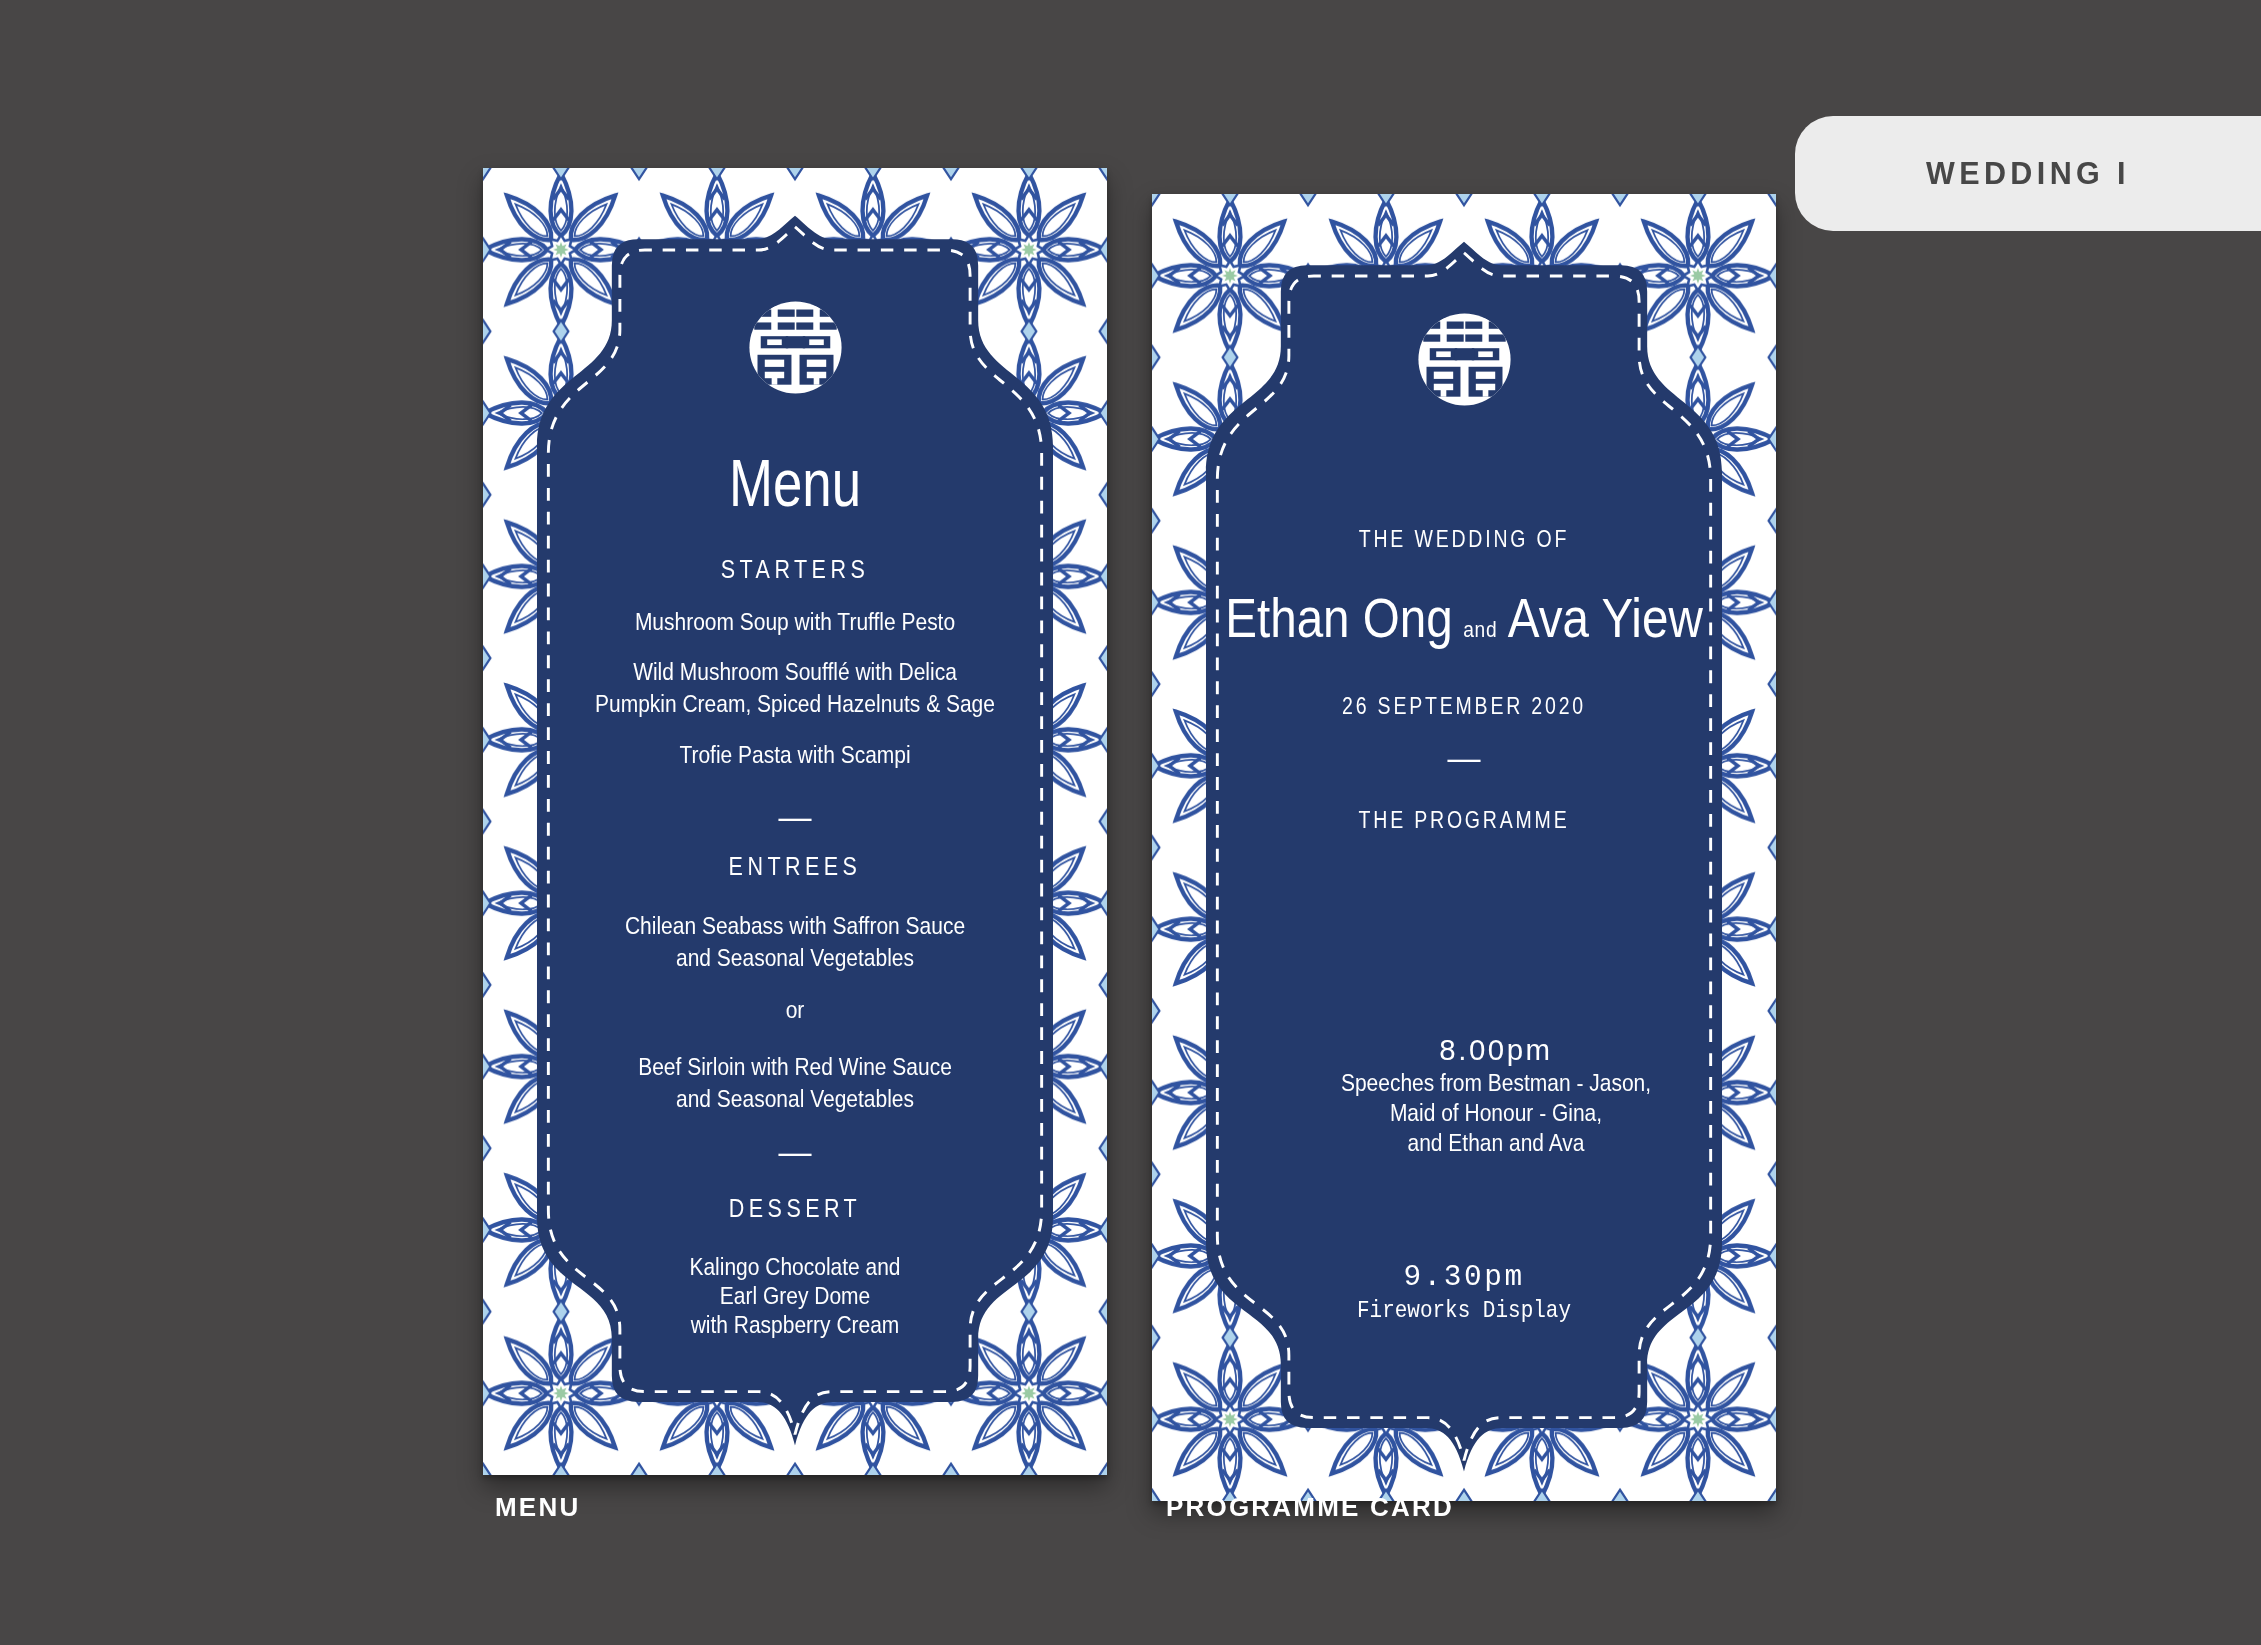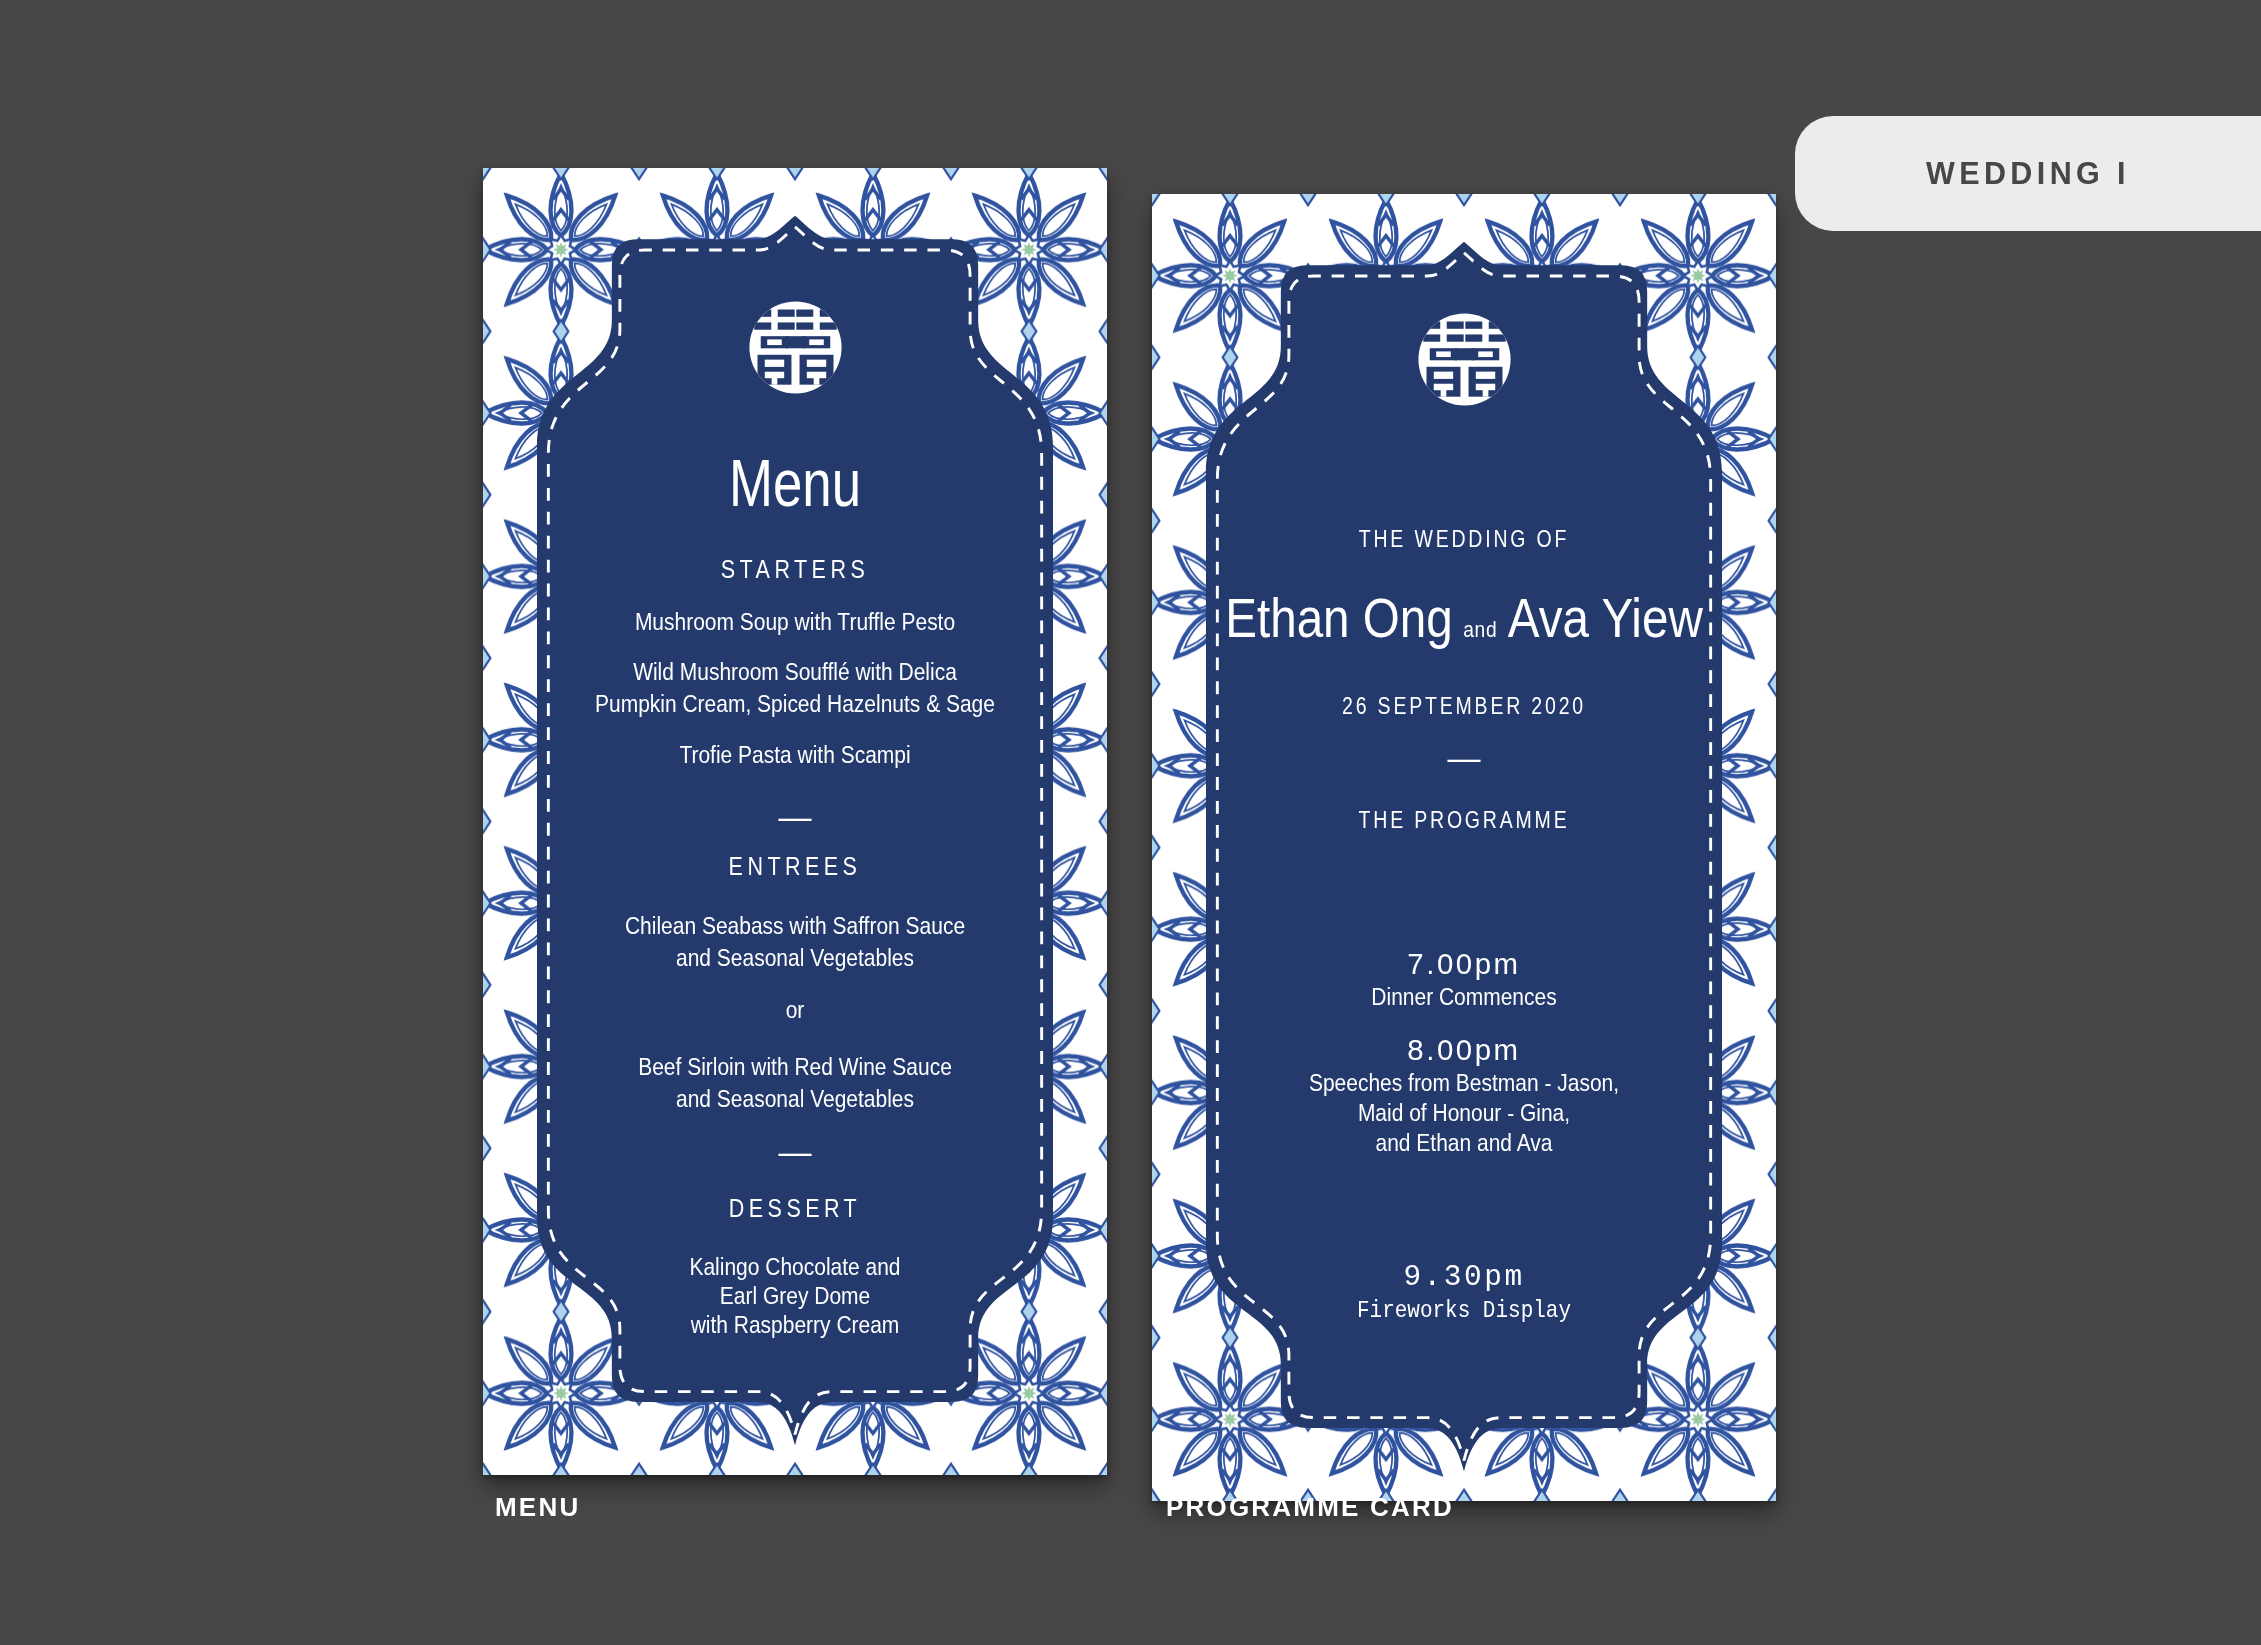--- a/index.html
+++ b/index.html
@@ -312,25 +312,21 @@
     <div class="tblock names" style="top:392px;">
       <span>Ethan Ong</span><span class="conj">and</span><span>Ava Yiew</span>
     </div>
 
     <div class="tblock caps-line" style="top:498px;">26 SEPTEMBER 2020</div>
 
     <div class="tblock divider" style="top:545px;">—</div>
 
     <div class="tblock caps-line" style="top:612px;">THE PROGRAMME</div>
 
-    <div class="evt" style="top:751px;">
-      <div class="evt-time">7.00pm</div>
-      <div class="tblock evt-desc" style="position:static;">Dinner Commences</div>
-    </div>
-    <div class="evt" style="top:837px;">
+    <div class="evt" style="top:837px;padding-left:32px;">
       <div class="evt-time">8.00pm</div>
       <div class="tblock evt-desc" style="position:static;">Speeches from Bestman - Jason,
 Maid of Honour - Gina,
 and Ethan and Ava</div>
     </div>
     <div class="evt" style="top:1065px;font-family:Liberation Mono, monospace;">
       <div class="evt-time">9.30pm</div>
       <div class="tblock evt-desc" style="position:static;">Fireworks Display</div>
     </div>
   </div>

